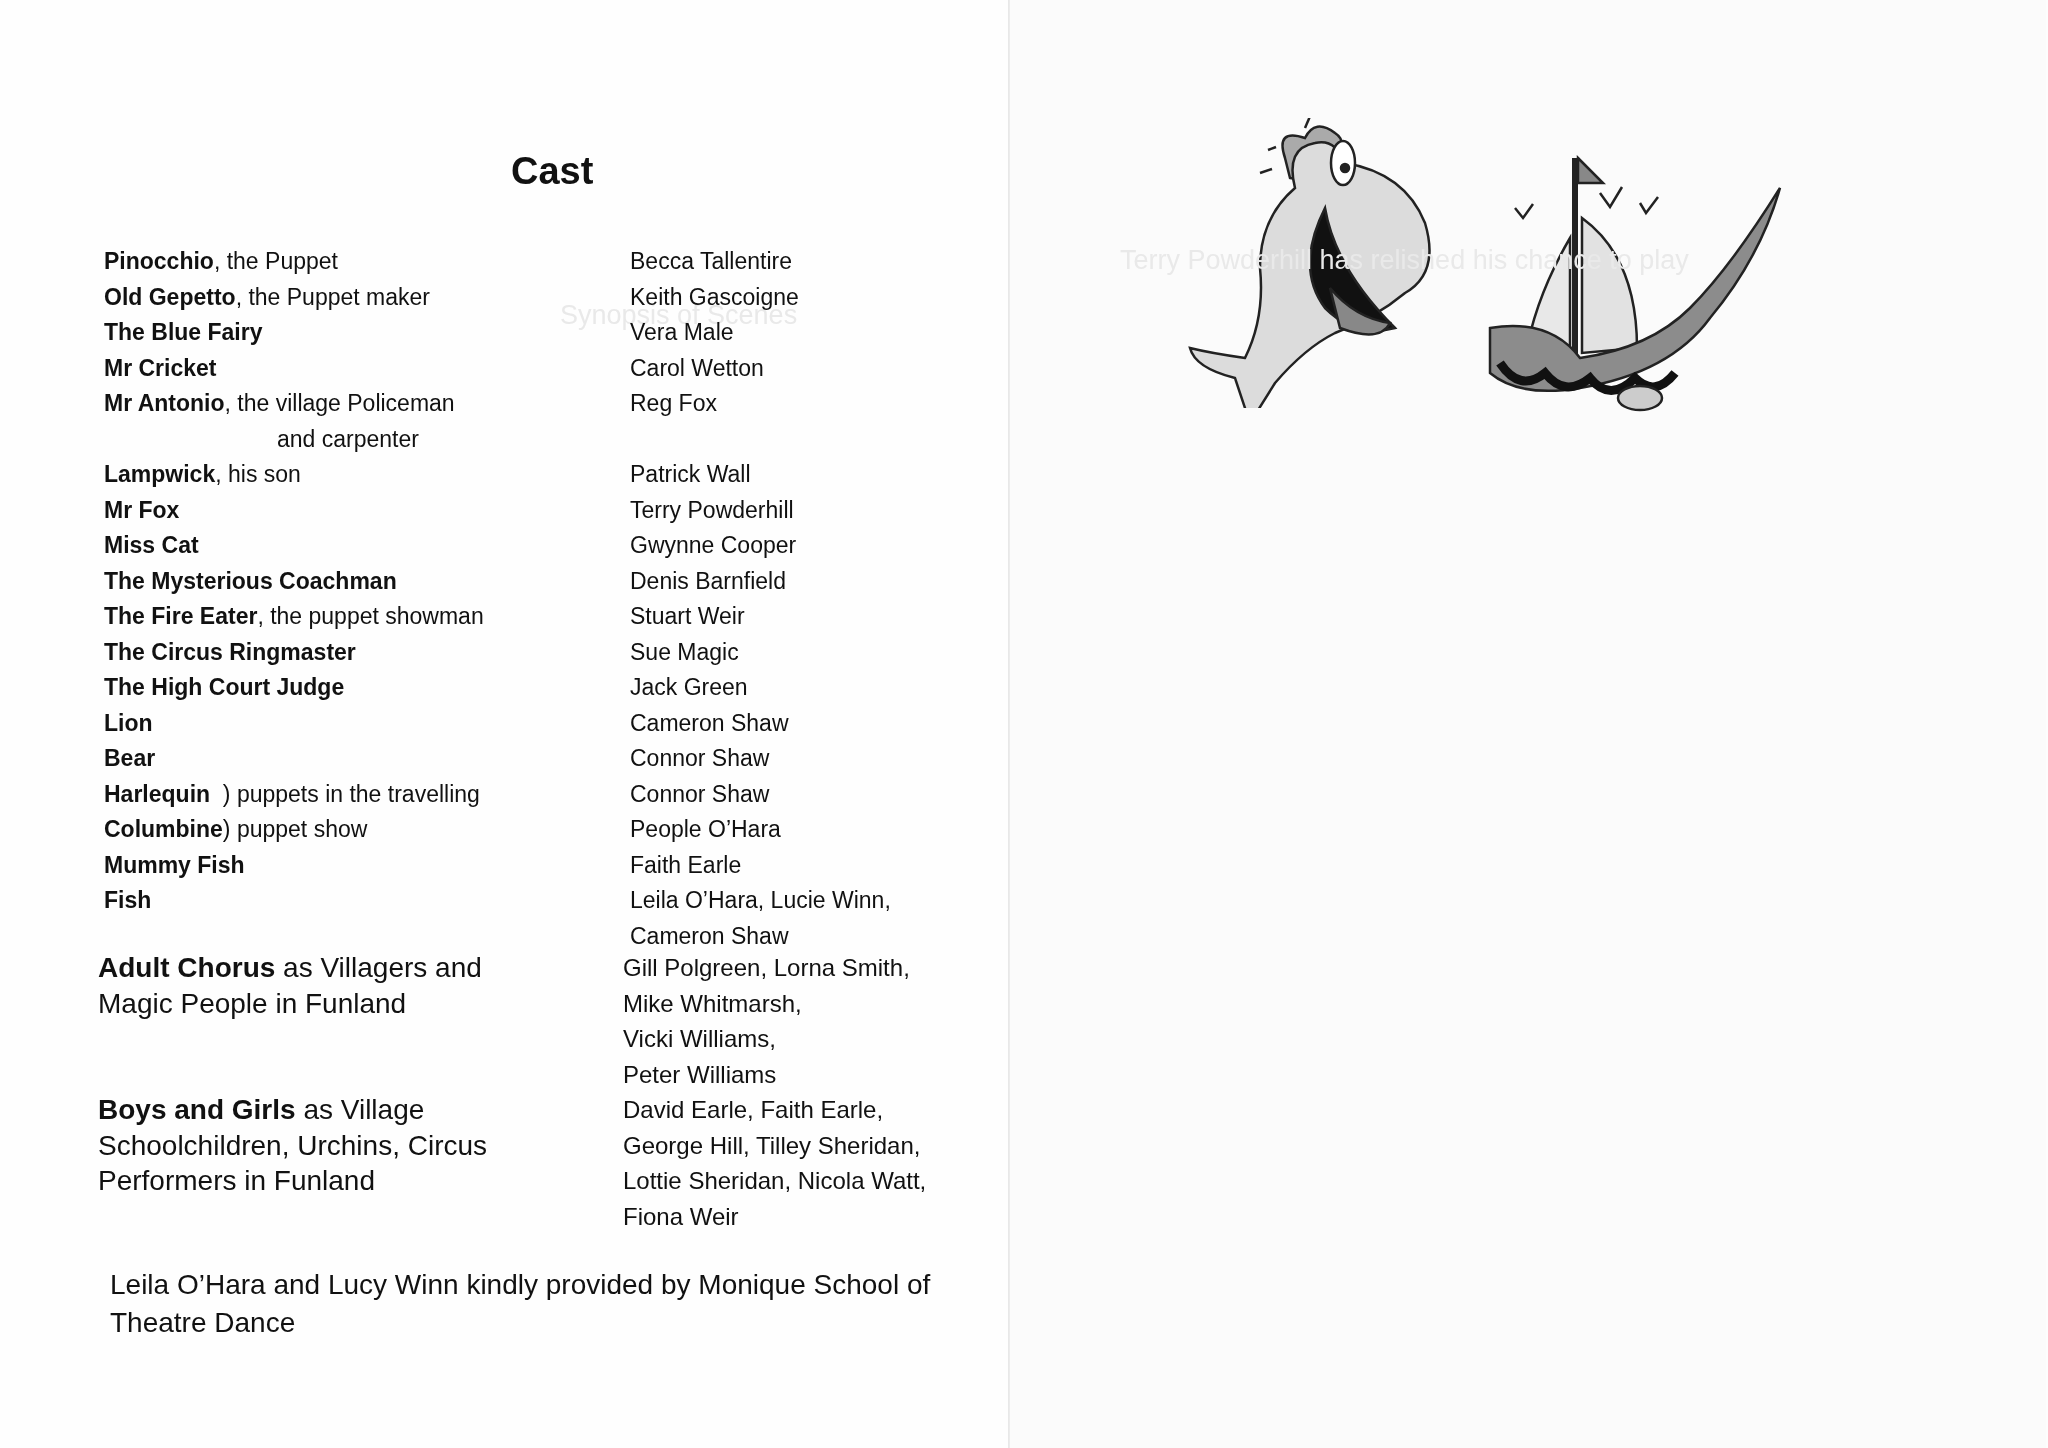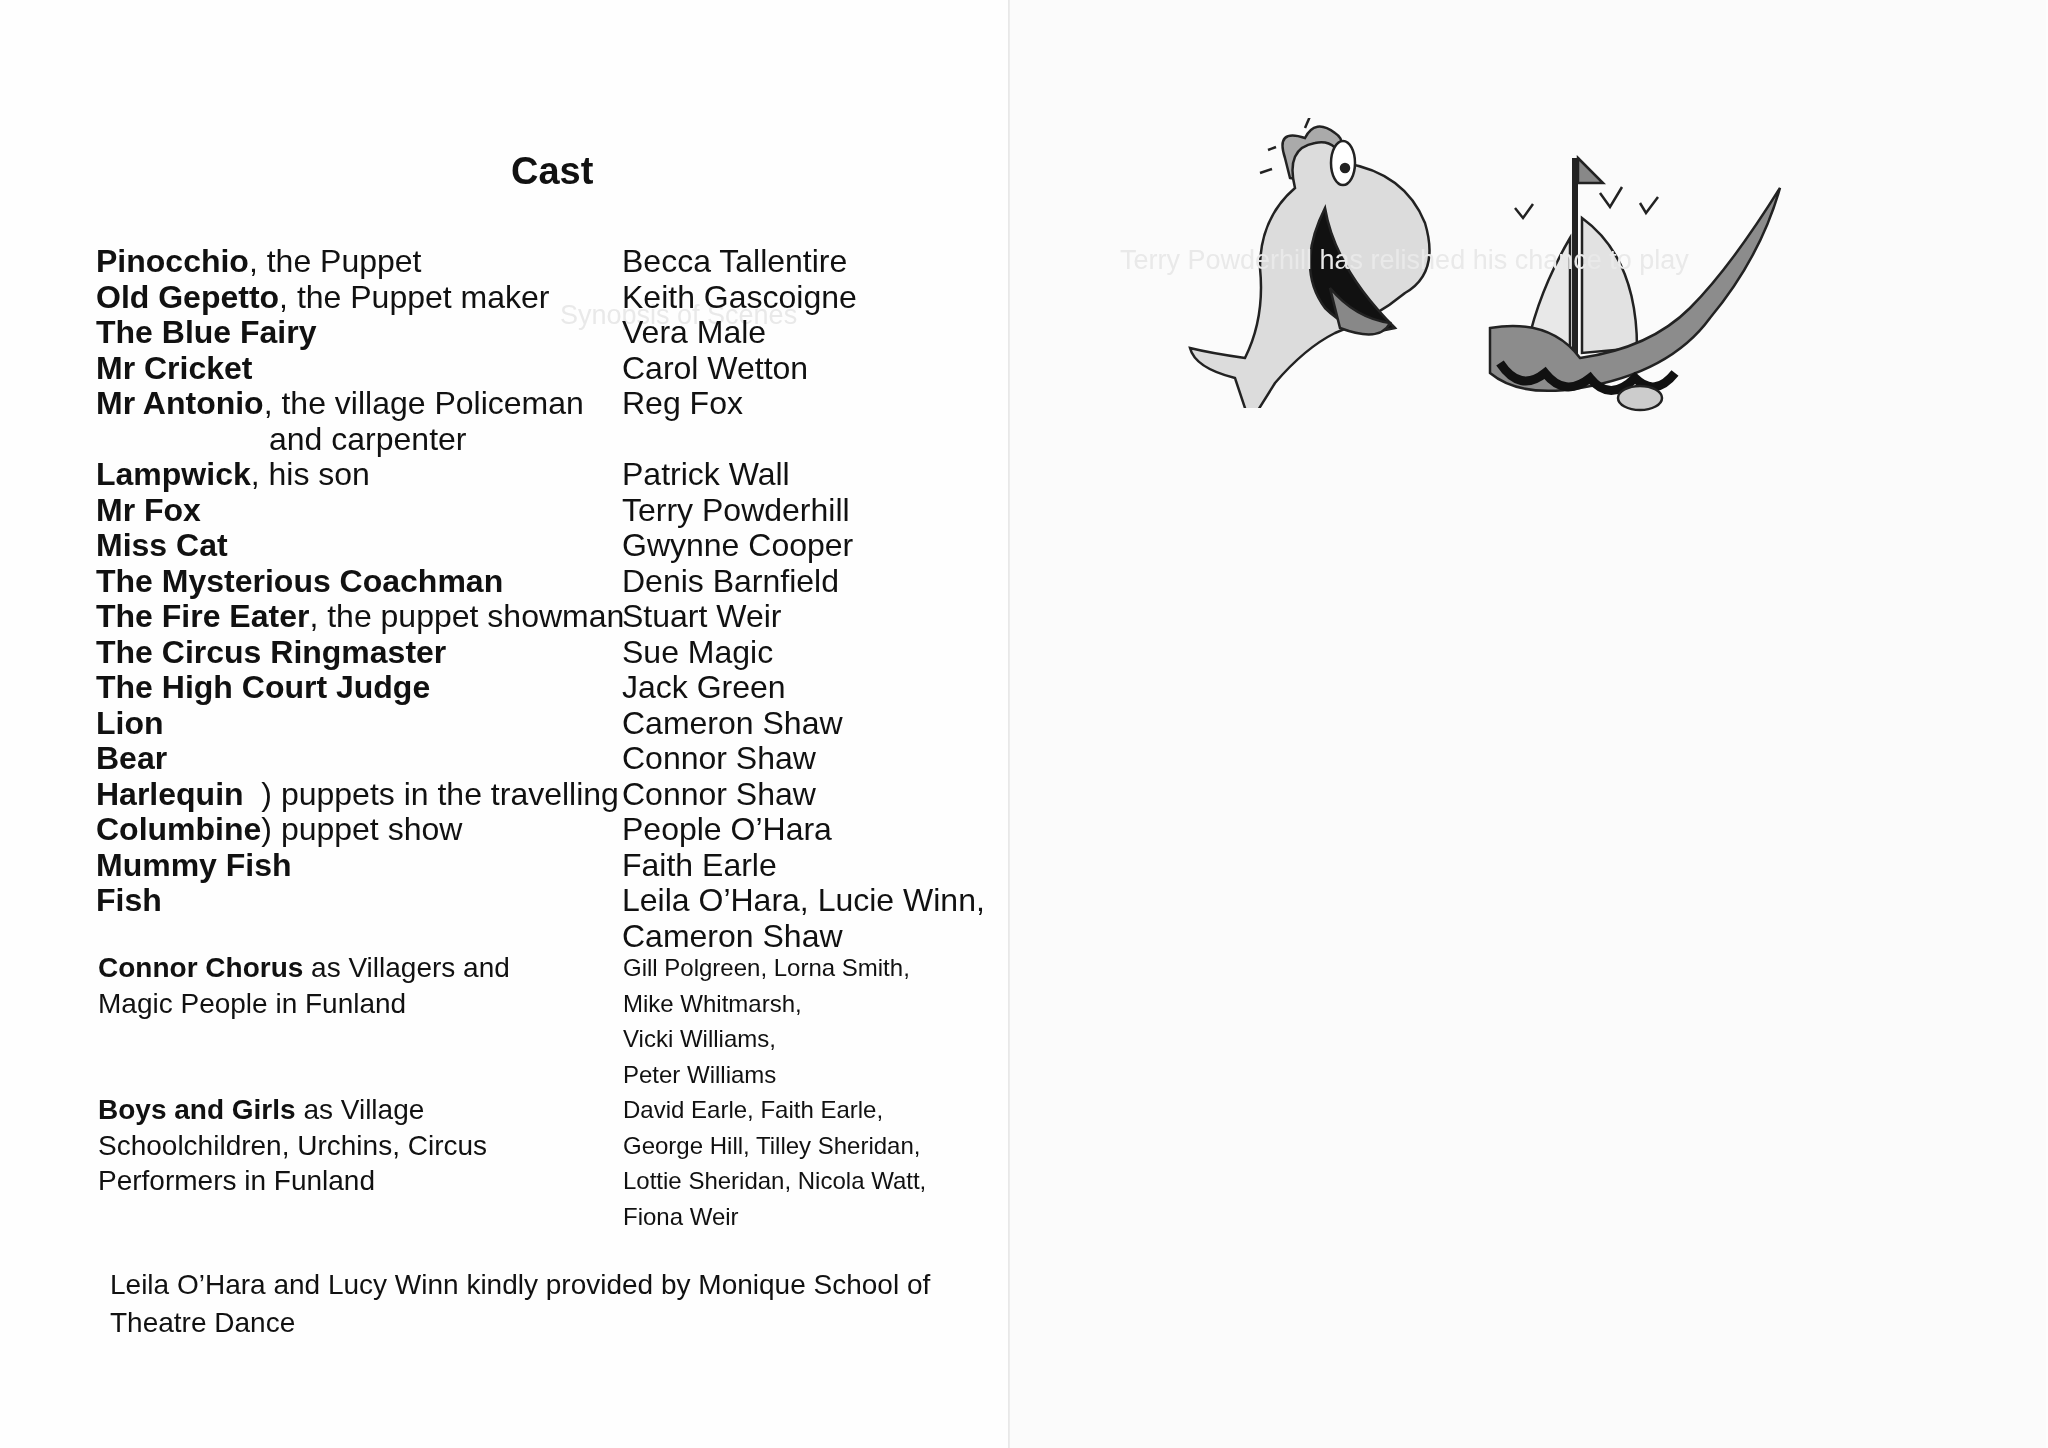--- a/index.html
+++ b/index.html
@@ -6,21 +6,21 @@
   body { width:2048px; height:1448px; background:#fdfdfd; position:relative; overflow:hidden;
          font-family:"Liberation Sans", sans-serif; color:#111; }
   .page { position:absolute; top:0; height:1448px; }
   .page-left { left:0; width:1010px; background:#fefefe; }
   .page-right { left:1010px; width:1036px; background:#fbfbfb; }
   .fold { position:absolute; left:1008px; top:0; width:4px; height:1448px;
           background:linear-gradient(90deg,#e6e6e6,#f6f6f6); }
   .ghost { position:absolute; color:#e9e9e9; font-size:27px; white-space:nowrap; }
   .title { position:absolute; left:511px; top:150px; font-size:38px; font-weight:bold; letter-spacing:0; }
   .cast-table { position:absolute; left:96px; top:244px; width:900px; }
-  .row { position:relative; height:35.5px; font-size:32px; line-height:35.5px; white-space:nowrap; }
+  .row { position:relative; height:35.5px; font-size:23px; line-height:35.5px; white-space:nowrap;margin-left:8px; }
   .role { position:absolute; left:0; }
   .actor { position:absolute; left:526px; }
   .role b { font-weight:bold; }
   .cont { padding-left:173px; }
   .group { position:absolute; left:98px; font-size:28px; line-height:35.5px; }
   .actors-block { position:absolute; left:623px; font-size:24px; line-height:35.5px; }
   .footnote { position:absolute; left:110px; top:1266px; width:880px; font-size:28px; line-height:38px; }
   .art { position:absolute; }
 </style>
 </head>
@@ -107,21 +107,21 @@
         <span class="role"><b>Fish</b><span style="white-space: pre;"></span></span>
         <span class="actor">Leila O’Hara, Lucie Winn,</span>
       </div>
       <div class="row">
         <span class="role"><b></b><span style="white-space: pre;"></span></span>
         <span class="actor">Cameron Shaw</span>
       </div>
     </div>
 
   <div class="group" style="top:950px;">
-    <div><b>Connor Chorus</b><span> as Villagers and</span></div>
+    <div><b>Adult Chorus</b><span> as Villagers and</span></div>
     <div>Magic People in Funland</div>
   </div>
   <div class="actors-block" style="top:950px;">
     <div>Gill Polgreen, Lorna Smith,</div>
     <div>Mike Whitmarsh,</div>
     <div>Vicki Williams,</div>
     <div>Peter Williams</div>
   </div>
 
   <div class="group" style="top:1092px;">

